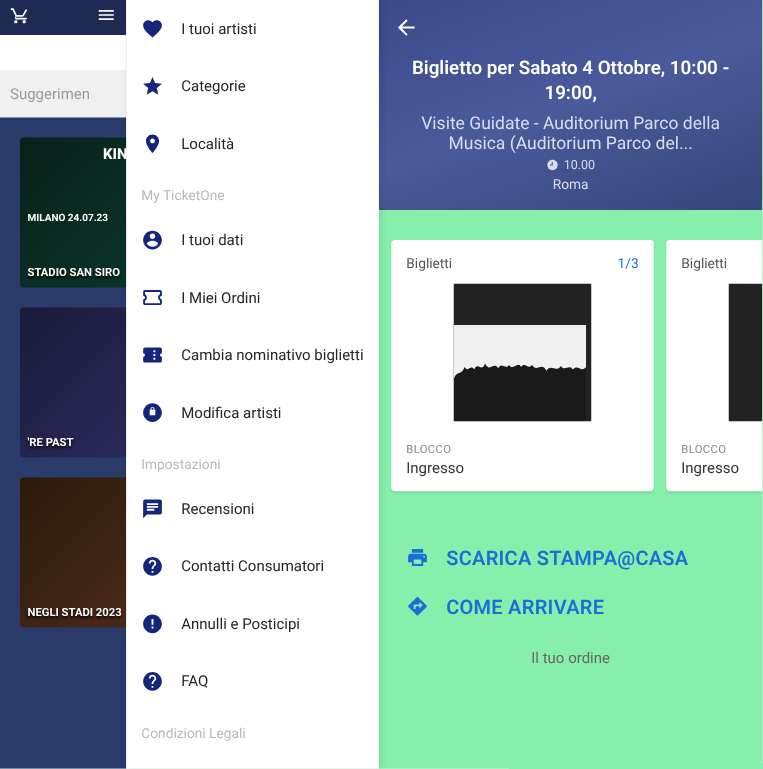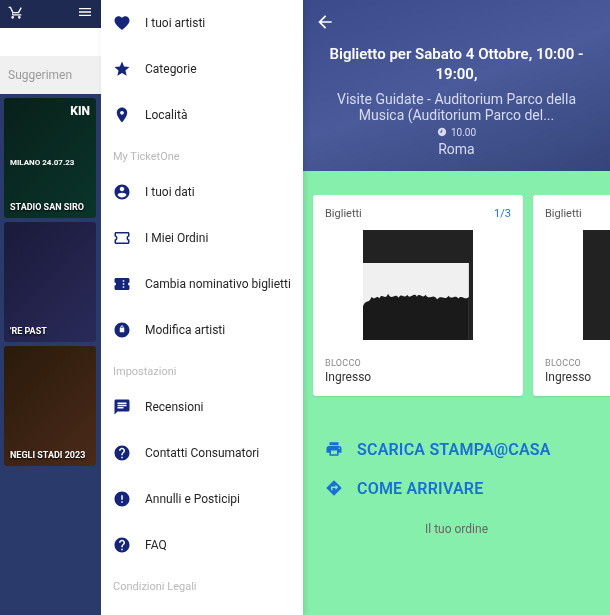--- a/index.html
+++ b/index.html
@@ -3,41 +3,41 @@
 <meta charset="utf-8">
 <style>
 * { margin: 0; padding: 0; box-sizing: border-box; font-family: -apple-system, BlinkMacSystemFont, 'Segoe UI', Roboto, sans-serif; }
 body { width: 610px; height: 615px; overflow: hidden; display: flex; background: #f5f5f5; }
 
 .col-left { width: 101px; height: 615px; background: #2a3a6a; position: relative; overflow: hidden; }
 .topbar { height: 28px; background: #1e2a52; display: flex; align-items: center; justify-content: space-between; padding: 0 8px; }
 .topbar svg { fill: #fff; }
 .searchbar { height: 28px; background: #fff; margin-top: 0; }
 .suggest { color: #9a9a9a; font-size: 12px; padding: 12px 8px; background: #f0f0f0; }
-.thumb { width: 92px; height: 120px; margin: 4px; border-radius: 3px; background: #111 center/cover; position: relative; overflow: hidden; }
+.thumb { width: 92px; height: 120px; margin: 16px; border-radius: 3px; background: #111 center/cover; position: relative; overflow: hidden; }
 .thumb .overlay-text { position: absolute; bottom: 6px; left: 6px; color: #fff; font-size: 9px; font-weight: 700; text-shadow: 0 1px 2px #000; }
 .thumb.t1 { background: linear-gradient(135deg,#08201a,#0a352a); }
 .thumb.t2 { background: linear-gradient(135deg,#1a1a3a,#2a2a5a); }
 .thumb.t3 { background: linear-gradient(135deg,#2a1a0a,#4a2a1a); }
 .thumb .date-box { position: absolute; top: 50%; left: 6px; color:#fff; font-size:8px; font-weight:700; }
 .thumb .title-top { position:absolute; top:6px; right:6px; color:#fff; font-size:12px; font-weight:800; }
 
 .col-mid { width: 202px; height: 615px; background: #fff; box-shadow: 2px 0 6px rgba(0,0,0,.12); z-index: 2; overflow-y: hidden; }
 .menu-item { display: flex; align-items: center; padding: 14px 12px; font-size: 12px; color: #252525; cursor: pointer; }
 .menu-item svg { width: 18px; height: 18px; fill: #15267a; margin-right: 14px; flex-shrink: 0; }
 .section-label { font-size: 11px; color: #b8b8b8; padding: 12px 12px 6px; }
 
 .col-right { width: 307px; height: 615px; background: #86efac; display: flex; flex-direction: column; overflow: hidden; }
 .header { background: linear-gradient(160deg,#3a4a8a 0%,#4a5a9a 50%,#35457a 100%); color: #fff; padding: 8px 12px 14px; position: relative; }
 .back { padding: 4px 0 8px; }
 .back svg { width: 20px; height: 20px; fill: #fff; }
 .header h1 { font-size: 15px; font-weight: 600; text-align: center; line-height: 1.35; }
 .header .sub { font-size: 14px; text-align: center; margin-top: 6px; color: #d8dcf0; }
 .header .time { font-size: 10px; text-align:center; margin-top:4px; color:#d8dcf0; display:flex; align-items:center; justify-content:center; gap:4px;}
-.header .city { font-size: 14px; text-align:center; margin-top:3px; color:#d8dcf0; }
+.header .city { font-size: 11px; text-align:center; margin-top:3px; color:#d8dcf0; }
 
 .cards { display: flex; gap: 10px; padding: 24px 10px; overflow: hidden; }
 .card { background: #fff; border-radius: 3px; box-shadow: 0 1px 2px rgba(0,0,0,.1); width: 210px; flex-shrink: 0; padding: 12px; }
 .card-head { display:flex; justify-content: space-between; font-size: 11px; color:#555; margin-bottom: 10px;}
 .card-head .count { color:#1a6fd6; }
 .ticket-img { width: 110px; height: 110px; margin: 6px auto 18px; background: #222; position:relative; overflow:hidden;}
 .ticket-img .crowd { position:absolute; bottom:0; left:0; right:0; height:70%; }
 .block-label { font-size: 9px; color:#888; letter-spacing:.3px; }
 .block-val { font-size: 12px; color:#333; margin-top:2px; }
 

